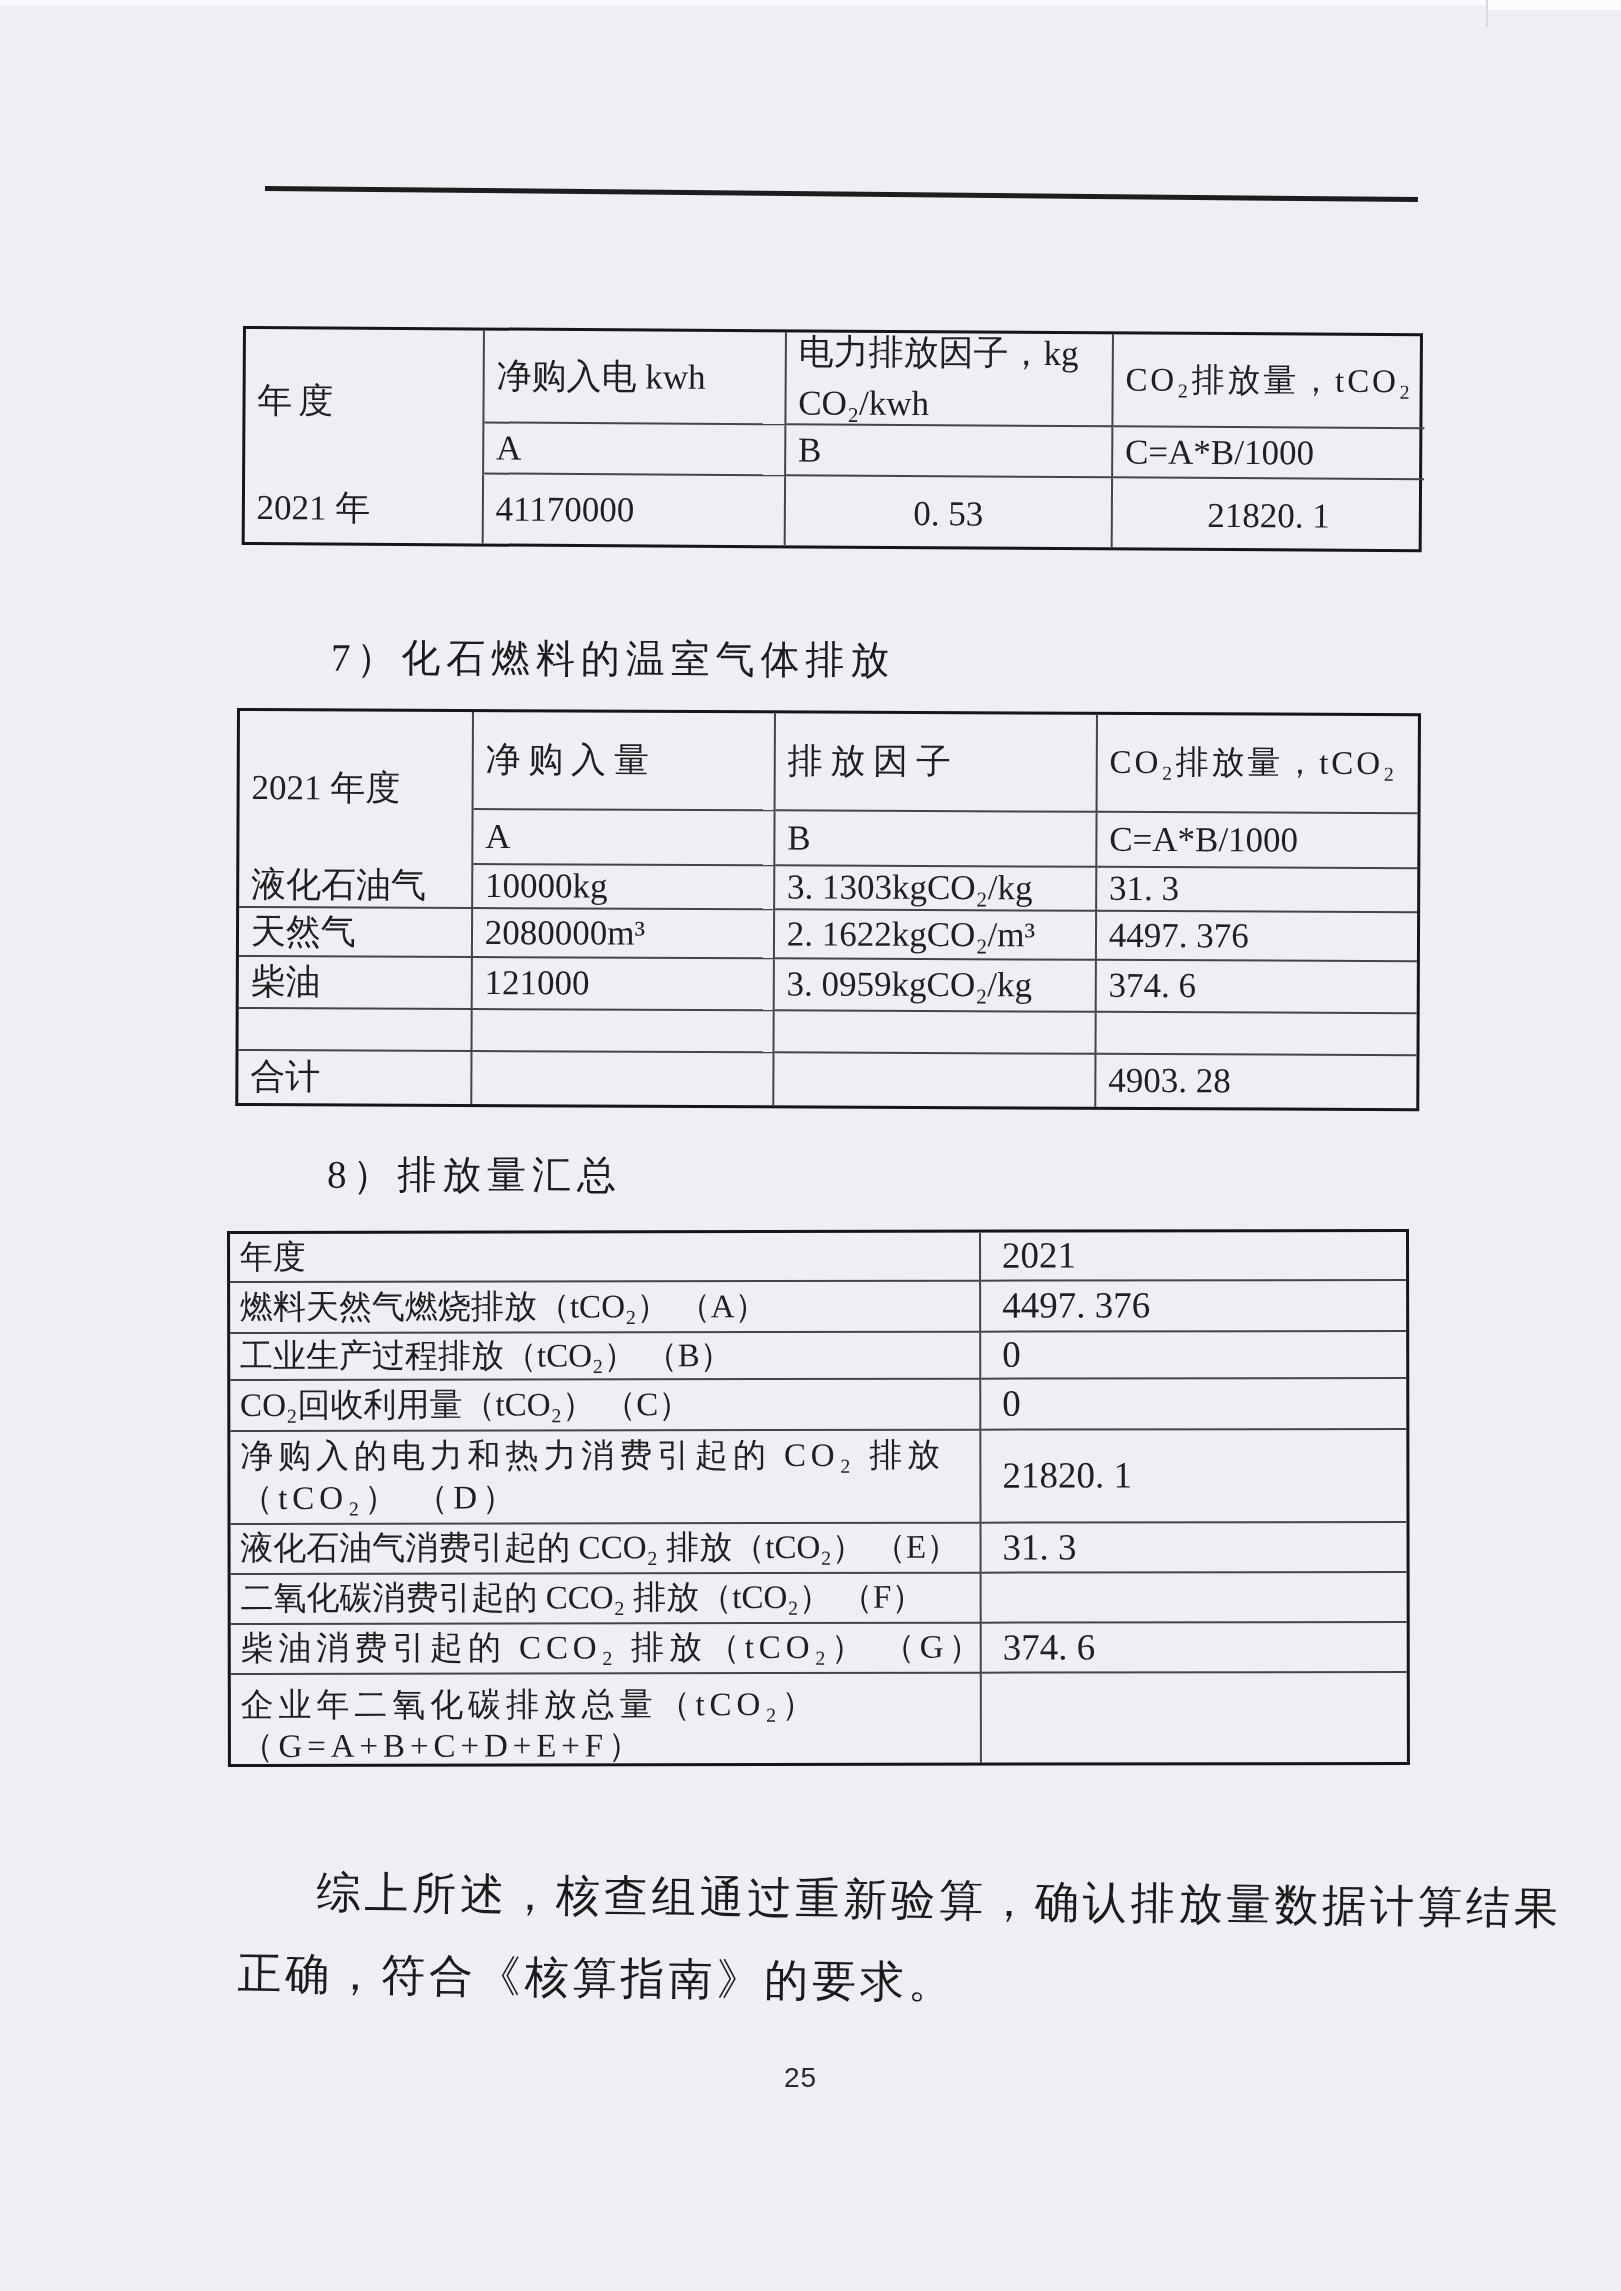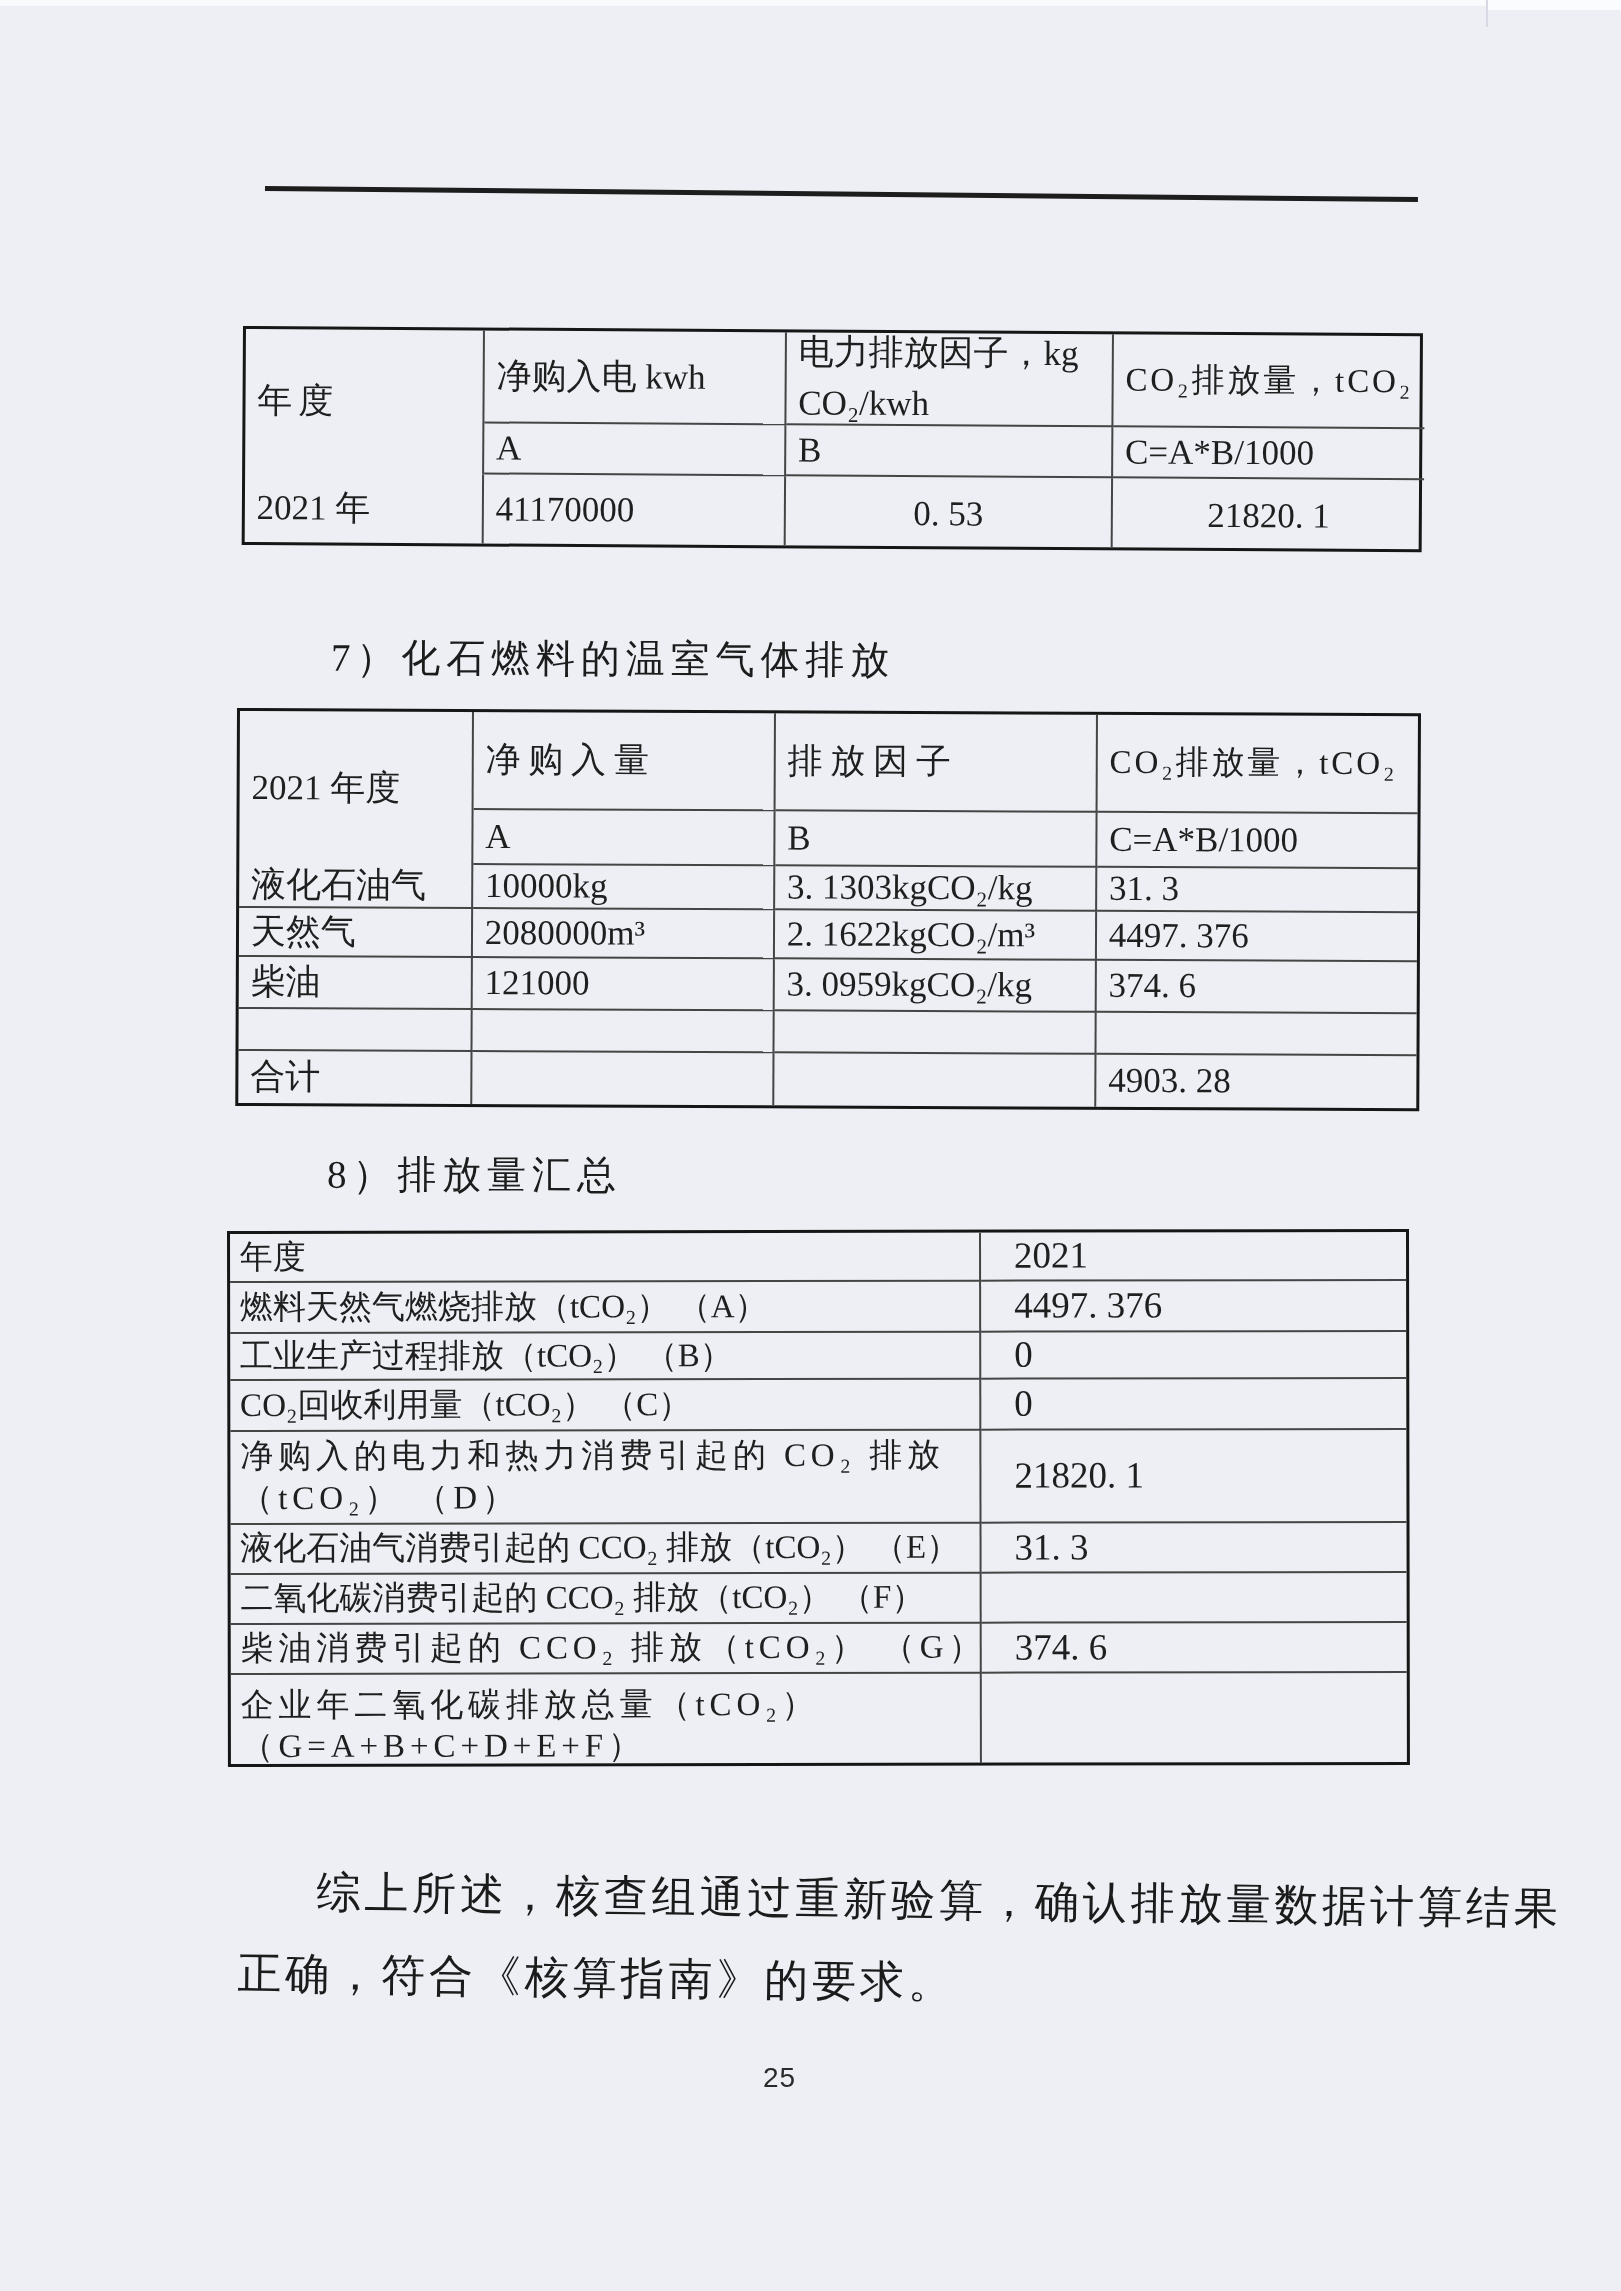--- a/index.html
+++ b/index.html
@@ -63,32 +63,32 @@
   .t2 .cell { padding:2px 11.8px; }
 
   
   .t3 {
     left:227px; top:1231px; width:1182px;
     grid-template-columns:751px 1fr;
     grid-template-rows:49px 51px 47px 51px 93px 50px 50px 50px 89px;
     transform:rotate(-0.1deg); transform-origin:left top;
   }
   .t3 .cell { font-size:33px; padding:2px 9.8px; }
-  .t3 .val  { font-size:37px; padding-left:33px; }
+  .t3 .val  { font-size:37px; padding-left:21px; }
   .t3 .wide { letter-spacing:4.9px; }
 
   .paragraph {
     position:absolute; left:239px; top:1851px; width:1186px;
     font-size:44px; line-height:82px; letter-spacing:3.9px; color:#1b1b1b;
     transform:rotate(0.75deg); transform-origin:left top; white-space:nowrap;
   }
   .paragraph .indent { text-indent:78px; }
 
   .page-num {
-    position:absolute; left:763px; top:2062px;
+    position:absolute; left:784px; top:2062px;
     font-family:"Liberation Sans","DejaVu Sans",sans-serif;
     font-size:28px; color:#2a2a2a; letter-spacing:1px;
   }
 </style>
 </head>
 <body>
 
 <div class="top-strip"></div>
 <div class="corner-patch"></div>
 <div class="edge-mark"></div>

